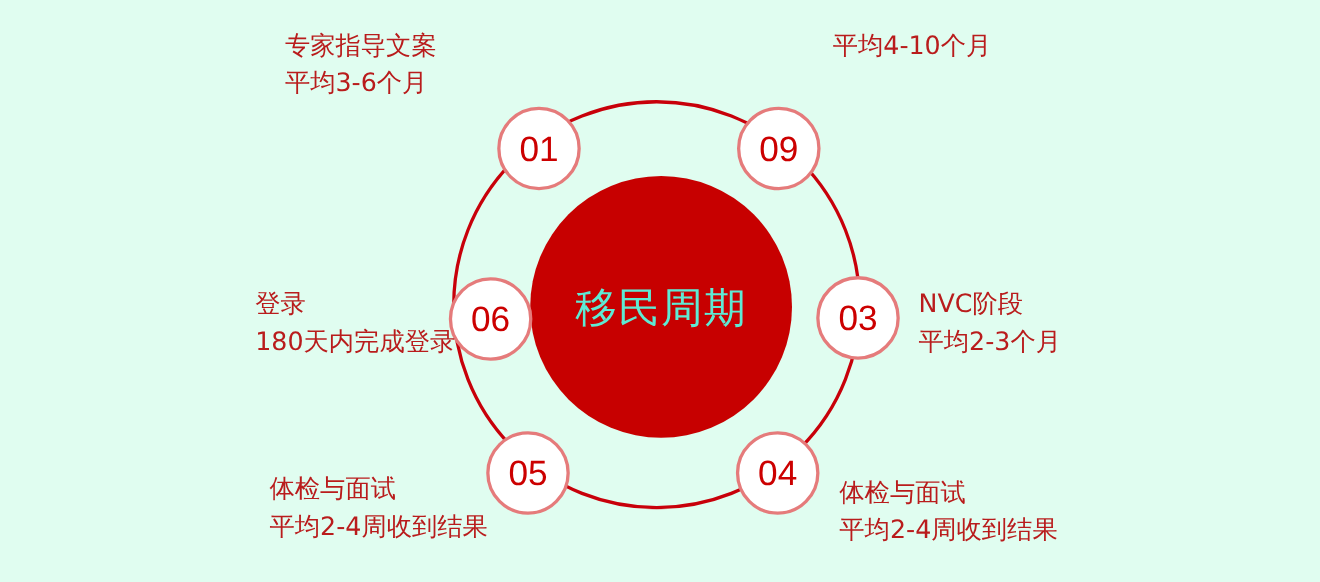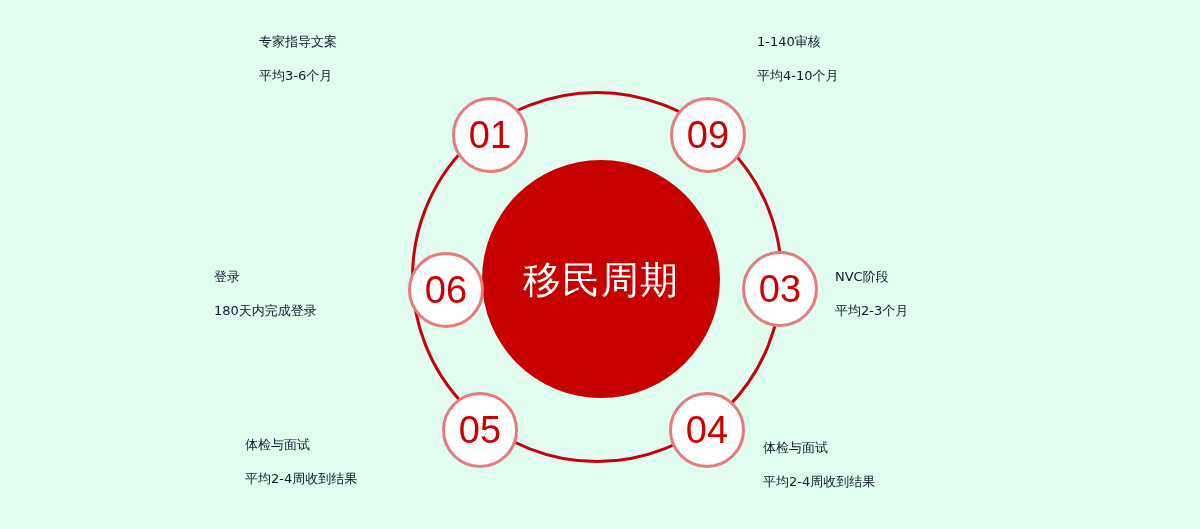--- a/index.html
+++ b/index.html
@@ -20,44 +20,44 @@
     }
     .center-circle {
       position: absolute;
       left: 482px; top: 160px;
       width: 238px; height: 238px;
       border-radius: 50%;
       background: #c70000;
       display: flex; align-items: center; justify-content: center;
     }
     .center-label {
-      color: #ffffff;
+      color: #5eead4;
       font-size: 38px;
       letter-spacing: 1px;
       margin-top: 2px;
     }
     .step {
       position: absolute;
       width: 76px; height: 76px;
       border-radius: 50%;
       background: #ffffff;
       border: 3px solid #e57b7b;
       box-sizing: border-box;
       display: flex; align-items: center; justify-content: center;
     }
     .step-num {
       color: #cc0000;
       font-family: "Liberation Sans", sans-serif;
-      font-size: 38px;
+      font-size: 32px;
       line-height: 1;
     }
     .note {
       position: absolute;
-      color: #0f172a;
-      font-size: 13px;
+      color: #b91c1c;
+      font-size: 23px;
       line-height: 34px;
       white-space: nowrap;
     }
     .note div { height: 34px; }
   </style>
 </head>
 <body>
 
 <div class="ring"></div>
 
@@ -83,35 +83,34 @@
 <div class="step" style="left:408px; top:252px;">
   <span class="step-num">06</span>
 </div>
 
 <div class="note" style="left:259px; top:25px;">
   <div>专家指导文案</div>
   <div>平均3-6个月</div>
 </div>
 
 <div class="note" style="left:757px; top:25px;">
-  <div>1-140审核</div>
   <div>平均4-10个月</div>
 </div>
 
 <div class="note" style="left:835px; top:260px;">
   <div>NVC阶段</div>
   <div>平均2-3个月</div>
 </div>
 
 <div class="note" style="left:763px; top:431px;">
   <div>体检与面试</div>
   <div>平均2-4周收到结果</div>
 </div>
 
 <div class="note" style="left:245px; top:428px;">
   <div>体检与面试</div>
   <div>平均2-4周收到结果</div>
 </div>
 
-<div class="note" style="left:214px; top:260px;">
+<div class="note" style="left:232px; top:260px;">
   <div>登录</div>
   <div>180天内完成登录</div>
 </div>
 
 </body></html>

